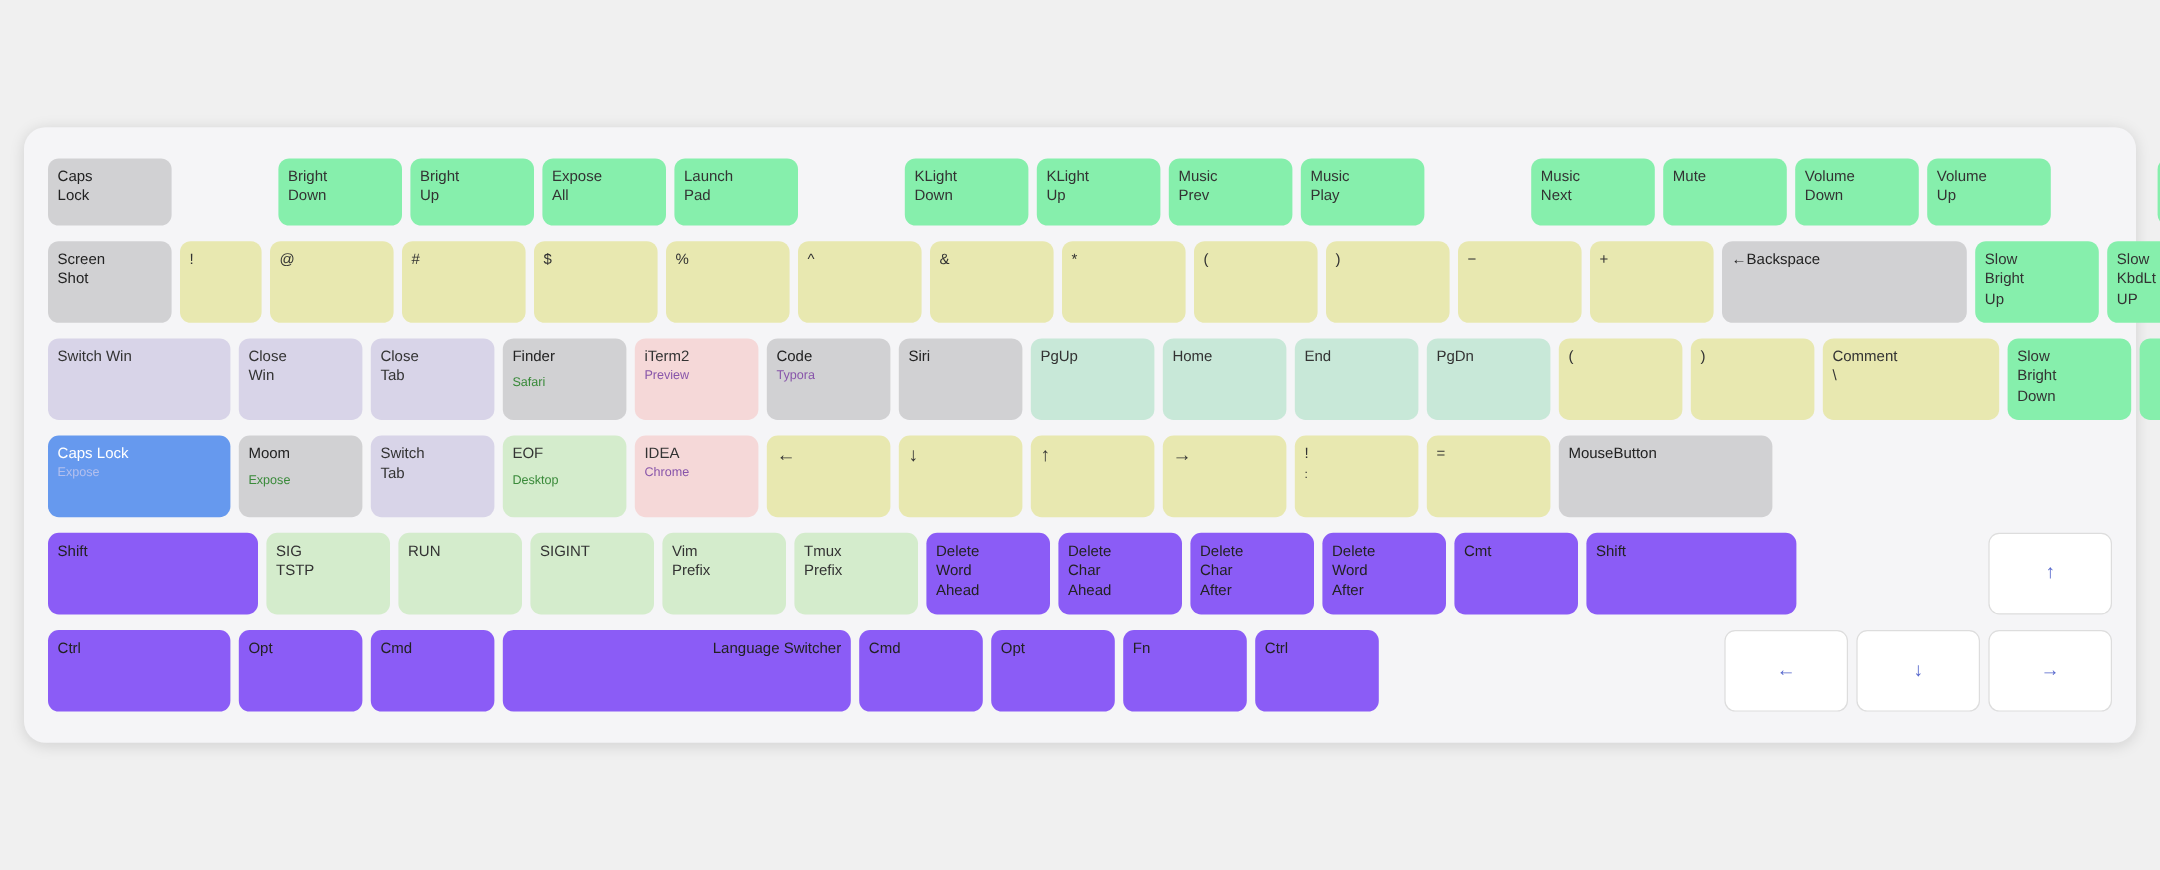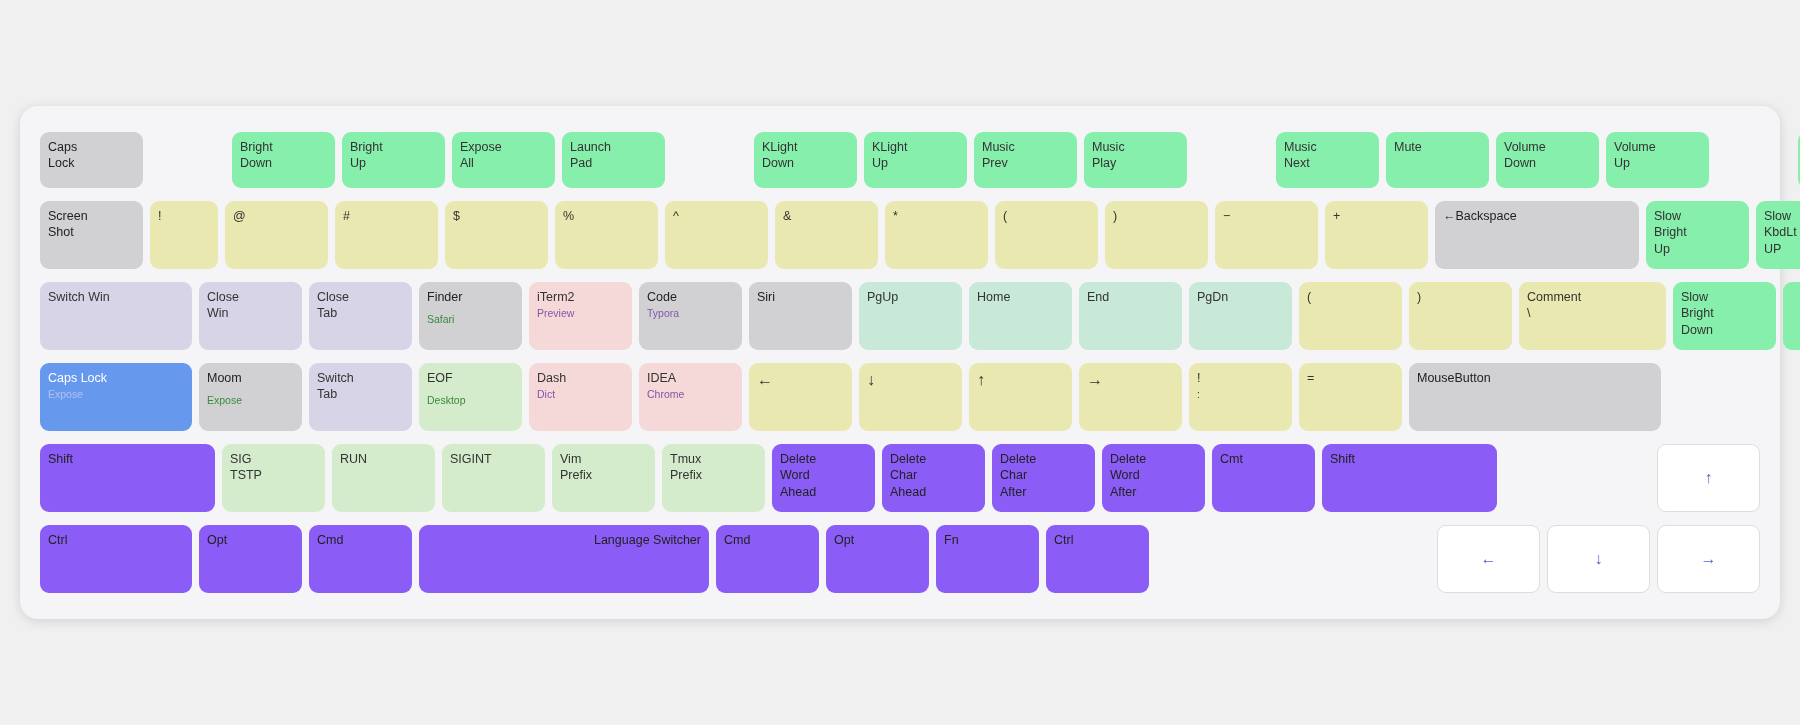--- a/index.html
+++ b/index.html
@@ -237,24 +237,20 @@
         <span class="sub-green">Expose</span>
       </div>
     <div class="key lavender w1h">
         <span class="main-label">Switch<br>Tab</span>
       </div>
     <div class="key light-green w1h">
         <span class="main-label">EOF</span>
         <span class="sub-green">Desktop</span>
       </div>
     <div class="key soft-pink w1h">
-        <span class="main-label">Dash</span>
-        <span class="sub-purple">Dict</span>
-      </div>
-    <div class="key soft-pink w1h">
         <span class="main-label">IDEA</span>
         <span class="sub-purple">Chrome</span>
       </div>
     <div class="key yellow w1h">
         <span class="main-label" style="font-size:16px;">←</span>
       </div>
     <div class="key yellow w1h">
         <span class="main-label" style="font-size:16px;">↓</span>
       </div>
     <div class="key yellow w1h">
@@ -262,21 +258,21 @@
       </div>
     <div class="key yellow w1h">
         <span class="main-label" style="font-size:16px;">→</span>
       </div>
     <div class="key yellow w1h">
         <span class="main-label">!<br><span style="font-size:10px;">:</span></span>
       </div>
     <div class="key yellow w1h">
         <span class="main-label">=</span>
       </div>
-    <div class="key light-gray" style="width:252px;">
+    <div class="key light-gray" style="width:178px;">
         <span class="main-label">MouseButton</span>
       </div>
   </div>
 
   <div class="row">
     <div class="key gray" style="width:175px;">
         <span class="main-label">Shift</span>
       </div>
     <div class="key light-green w1h">
         <span class="main-label">SIG<br>TSTP</span>

